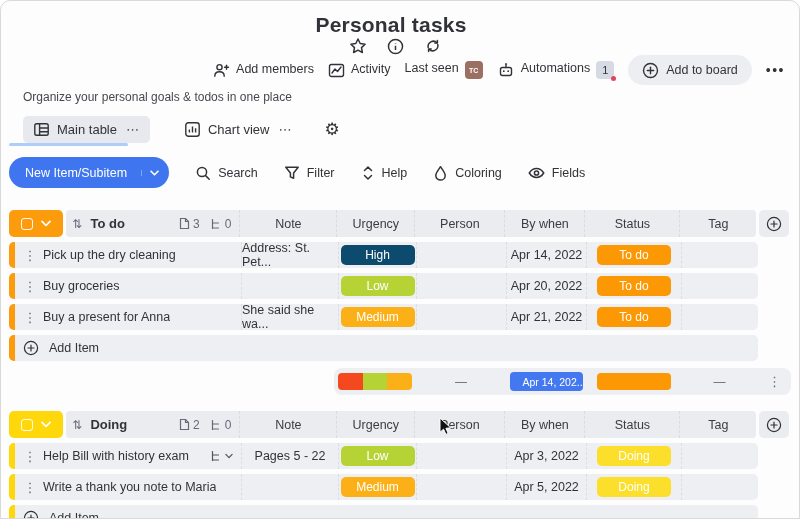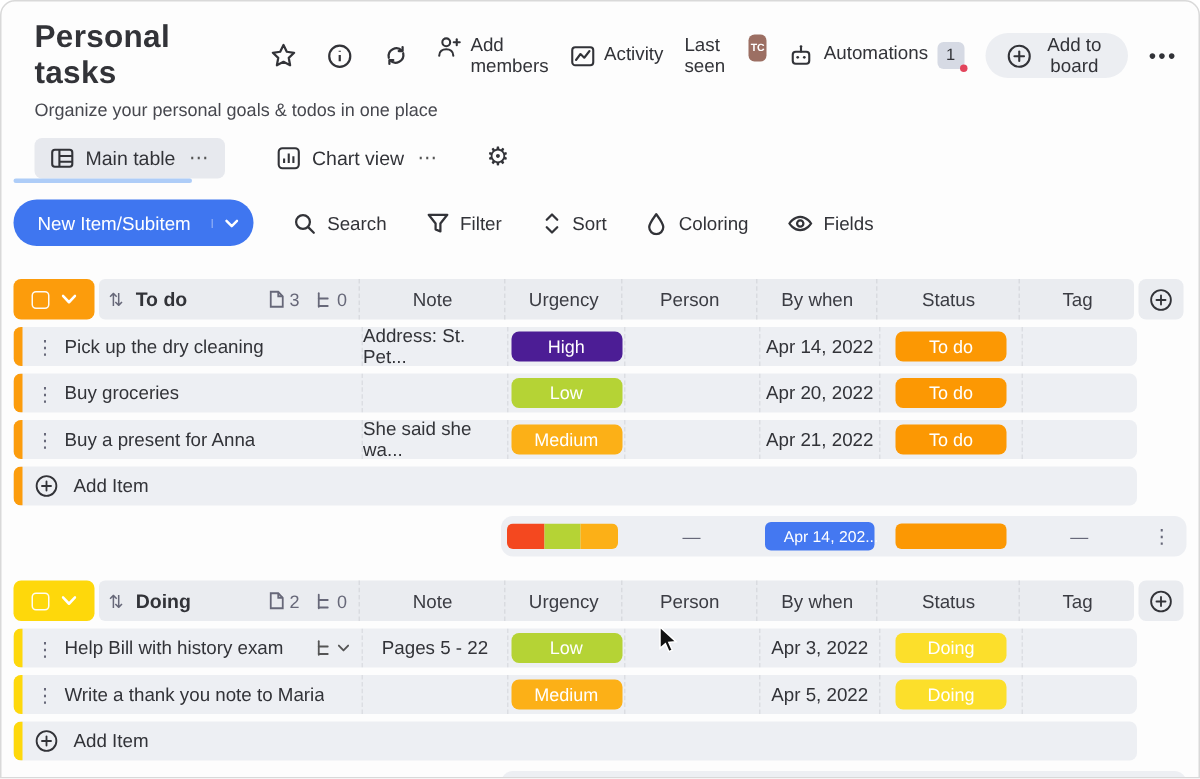--- a/index.html
+++ b/index.html
@@ -11,21 +11,21 @@
   .window {
     position:relative; width:800px; height:519px;
     background:#fdfdfd; border:1px solid #d9d9d9;
     border-radius:10px 10px 0 0; overflow:hidden;
   }
   svg { display:block; }
   .icon { display:inline-flex; align-items:center; justify-content:center; flex:none; }
 
   
   .hdr { padding:12px 14px 0 22px; }
-  .title-row { display:flex; align-items:center; }
+  .title-row { display:flex; align-items:center;flex-direction:column; }
   .board-title { font-size:21px; font-weight:600; letter-spacing:.2px; margin-right:26px; }
   .title-icons { display:flex; align-items:center; gap:20px; margin-right:18px; }
   .hdr-actions { display:flex; align-items:center; gap:14px; margin-left:auto; }
   .hdr-item { display:flex; align-items:flex-start; gap:6px; font-size:12.5px; cursor:default; }
   .mini-avatar { width:18px; height:18px; border-radius:4px; background:#9c6f63; color:#fff;
     font-size:7px; font-weight:700; display:flex; align-items:center; justify-content:center; }
   .count-badge { position:relative; min-width:18px; height:18px; border-radius:4px; background:#d6dae4;
     font-size:11px; display:flex; align-items:center; justify-content:center; padding:0 4px; }
   .count-badge::after { content:""; position:absolute; right:-2px; bottom:-2px; width:5px; height:5px;
     border-radius:50%; background:#e2445c; }
@@ -250,21 +250,21 @@
       <span>Filter</span>
     </button>
 
     <button class="tool">
       <span class="icon">
         <svg width="14" height="16" viewBox="0 0 14 16" fill="none" stroke="#323338" stroke-width="1.5" stroke-linejoin="round" stroke-linecap="round">
           <polyline points="3.5 5.5 7 2 10.5 5.5"></polyline>
             <polyline points="3.5 10.5 7 14 10.5 10.5"></polyline>
         </svg>
       </span>
-      <span>Sort</span>
+      <span>Help</span>
     </button>
 
     <button class="tool">
       <span class="icon">
         <svg width="15" height="16" viewBox="0 0 15 16" fill="none" stroke="#323338" stroke-width="1.5" stroke-linejoin="round">
           <path d="M7.5 1.8C5.4 4.7 2.8 8 2.8 10.4a4.7 4.7 0 0 0 9.4 0C12.2 8 9.6 4.7 7.5 1.8z"></path>
         </svg>
       </span>
       <span>Coloring</span>
     </button>
@@ -329,21 +329,21 @@
       </div>
 
       <div class="row">
         <span class="rbar" style="background-color: rgb(252, 156, 12);"></span>
         <div class="rcell rname">
           <button class="kebab">⋮</button>
           <span class="rname-label">Pick up the dry cleaning</span>
         </div>
         <div class="rcell c-note">Address: St. Pet...</div>
         <div class="rcell c-urg">
-          <button class="pill" style="background-color: #4c1d95;">High</button>
+          <button class="pill" style="background-color: #0c4a6e;">High</button>
         </div>
         <div class="rcell c-per"></div>
         <div class="rcell c-when">Apr 14, 2022</div>
         <div class="rcell c-stat">
           <button class="pill" style="background-color: rgb(252, 152, 3);">To do</button>
         </div>
         <div class="rcell c-tag"></div>
       </div>
 
       <div class="row">

